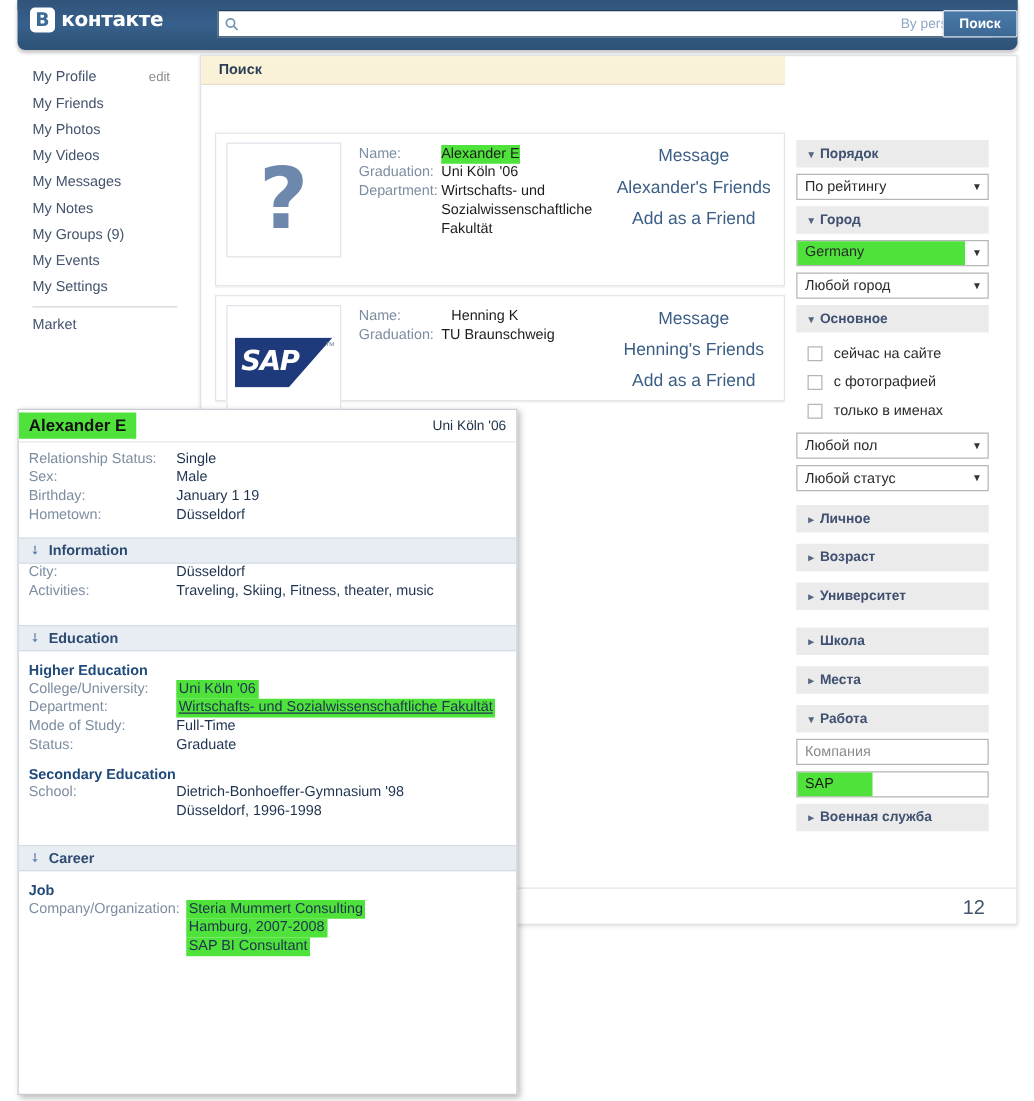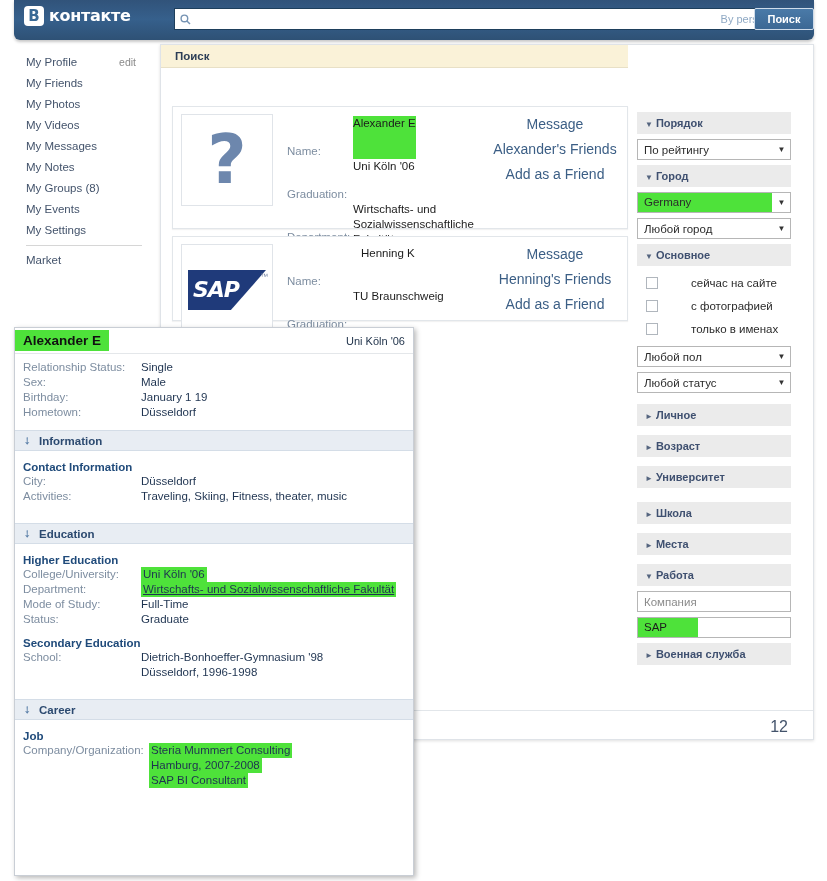--- a/index.html
+++ b/index.html
@@ -147,21 +147,21 @@
     font-style: italic; padding-left: 5px; line-height: 40px;
     font-family: "DejaVu Sans", sans-serif;
   }
   .sap-tm {
     position: absolute; right: -2px; top: 2px; color: #7d8ba8; font-size: 8px;
   }
   .fields {
     flex: 1 1 auto; padding-left: 14px; padding-top: 2px;
   }
   .field-row { display: flex; line-height: 15px; font-size: 11.5px; }
-  .field-label { color: #7d8da0; width: 66px; flex: none; margin-top: 28px; }
+  .field-label { color: #7d8da0; width: 66px; flex: none; }
   .field-value { color: #1c1c1c; }
   .field-value.indent-wrap { max-width: 150px; }
   .hl { background: #4ee23a; }
   .actions {
     width: 132px; flex: none; padding-top: 3px; padding-left: 4px;
   }
   .action-link {
     color: #3b5e85; font-size: 14px; line-height: 15px; cursor: pointer;
     margin-bottom: 10px;
     text-align: center;
@@ -191,21 +191,21 @@
   .filter-select .sel-text {
     flex: 1 1 auto; padding-left: 6px; font-size: 11.5px; color: #2b2b2b;
     white-space: nowrap; overflow: hidden;
   }
   .filter-select .sel-text.green { background: #4ee23a; height: 19px; line-height:19px; }
   .filter-select .sel-arrow {
     width: 18px; flex: none; text-align: center; font-size: 8px; color: #333;
     border-left: 1px solid #ffffff;
   }
   .filter-check {
-    display: flex; align-items: center; height: 23px; cursor: pointer; gap: 24px;
+    display: flex; align-items: center; height: 23px; cursor: pointer;
   }
   .cbox {
     width: 12px; height: 12px; border: 1px solid #b0b6bd; background: #ffffff;
     flex: none; margin-left: 9px;
   }
   .cbox-label { padding-left: 9px; font-size: 11.5px; color: #2b2b2b; }
   .filter-input {
     height: 21px; border: 1px solid #b6b6b6; background: #ffffff;
     margin-bottom: 5px; display: flex; align-items: center;
   }
@@ -301,21 +301,21 @@
     <div class="nav-item">
       <span>My Videos</span>
     </div>
     <div class="nav-item">
       <span>My Messages</span>
     </div>
     <div class="nav-item">
       <span>My Notes</span>
     </div>
     <div class="nav-item">
-      <span>My Groups (8)</span>
+      <span>My Groups (9)</span>
     </div>
     <div class="nav-item">
       <span>My Events</span>
     </div>
     <div class="nav-item">
       <span>My Settings</span>
     </div>
     <div class="nav-sep"></div>
     <div class="nav-item">
       <span>Market</span>
@@ -491,21 +491,20 @@
       <div class="prof-row">
         <span class="prof-lbl">Hometown:</span>
         <span class="prof-val">Düsseldorf</span>
       </div>
     </div>
 
     <div class="sec-head">
       <span class="arrow-icn">➘</span>
       <span>Information</span>
     </div>
-    <div class="sub-head">Contact Information</div>
     <div class="prof-row">
       <span class="prof-lbl">City:</span>
       <span class="prof-val">Düsseldorf</span>
     </div>
     <div class="prof-row">
       <span class="prof-lbl">Activities:</span>
       <span class="prof-val">Traveling, Skiing, Fitness, theater, music</span>
     </div>
     <div class="vgap"></div>
 

